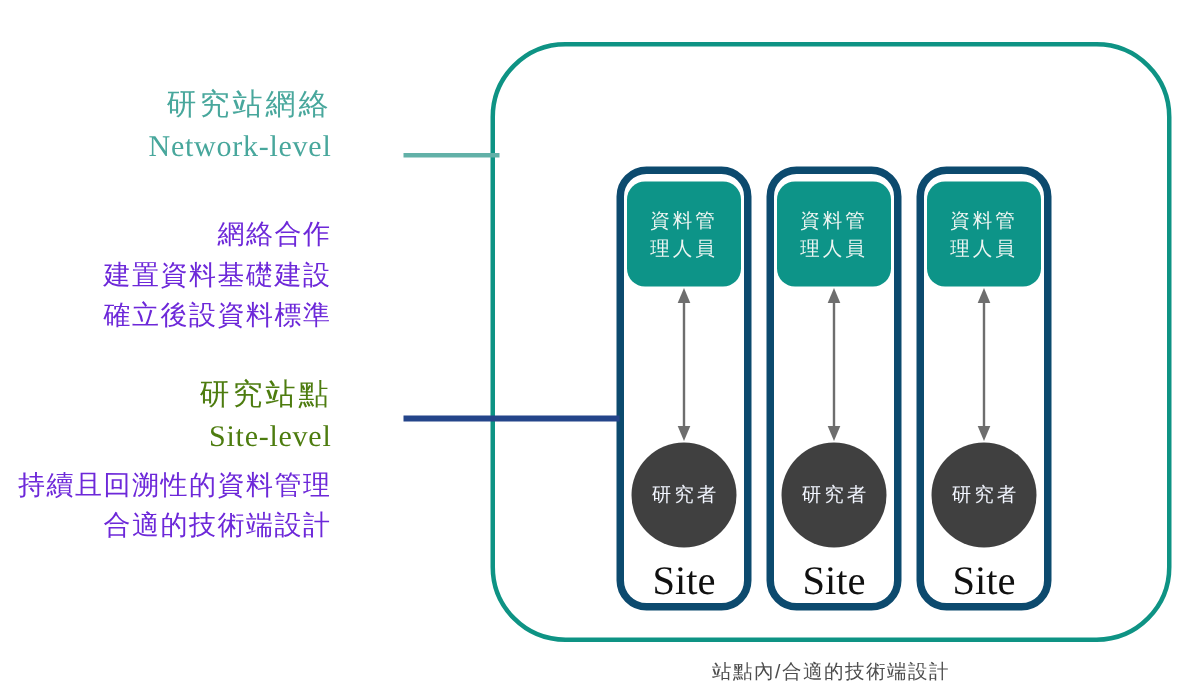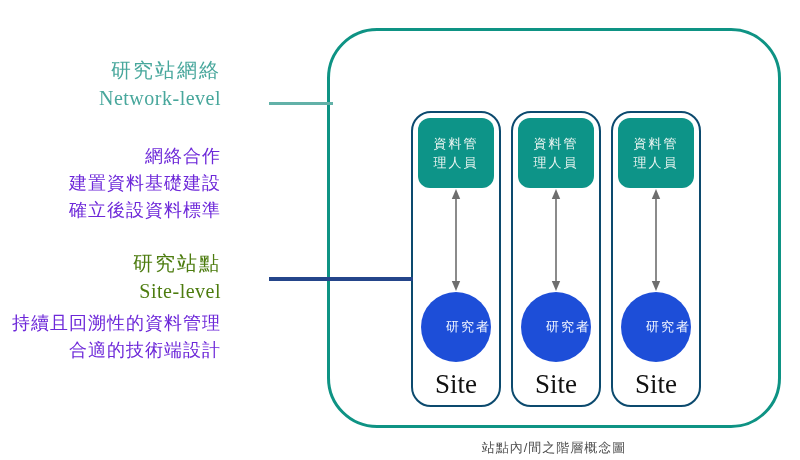--- a/index.html
+++ b/index.html
@@ -31,38 +31,38 @@
   }
   .network-label {
     position: absolute; left: 327px; top: 42px; width: 454px; text-align: center;
     font-family: "Liberation Serif", serif; font-size: 22px; color: #12948a;
     letter-spacing: 0.5px; z-index: 2;
   }
 
   
   .site-box {
     position: absolute; top: 95px; width: 90px; height: 296px; box-sizing: border-box;
-    border: 2px solid #0c4a6e; border-radius: 20px; background: #ffffff; z-index: 2;
+    border: 5px solid #0c4a6e; border-radius: 20px; background: #ffffff; z-index: 2;
     display: flex; flex-direction: column; align-items: center;
   }
   .site-0 { left: 411px; } .site-1 { left: 511px; } .site-2 { left: 611px; }
 
   .mgr-box {
     margin-top: 5px; width: 76px; height: 70px; border-radius: 12px;
     background: #0d9488; display: flex; align-items: center; justify-content: center;
     flex: none;
   }
   .mgr-text {
     width: 58px; color: #eef6f3; font-size: 13px; line-height: 19px;
     text-align: center; letter-spacing: 2px; word-break: break-all;
   }
   .arrow-wrap { height: 104px; flex: none; display: flex; align-items: center; justify-content: center; }
   .researcher-circle {
-    width: 70px; height: 70px; border-radius: 50%; background: #1d4ed8; flex: none;
-    display: flex; align-items: center; justify-content: flex-end;
+    width: 70px; height: 70px; border-radius: 50%; background: #404040; flex: none;
+    display: flex; align-items: center; justify-content: center;
     color: #f2f6ff; font-size: 13px; letter-spacing: 2px; text-indent: 2px;
   }
   .site-label {
     margin-top: 7px; font-family: "Liberation Serif", serif; font-size: 27px;
     color: #101010; line-height: 30px;
   }
 
   
   .caption {
     position: absolute; left: 327px; top: 423px; width: 454px; text-align: center;
@@ -142,15 +142,15 @@
         <polygon points="7,1 2.8,11 11.2,11" fill="#6e6e6e"></polygon>
         <polygon points="7,103 2.8,93 11.2,93" fill="#6e6e6e"></polygon>
       </svg>
     </div>
     <div class="researcher-circle">
       <span>研究者</span>
     </div>
     <div class="site-label">Site</div>
   </div>
 
-  <div class="caption">站點內/間之階層概念圖</div>
+  <div class="caption">站點內/合適的技術端設計</div>
 
 </div>
 
 </body></html>

